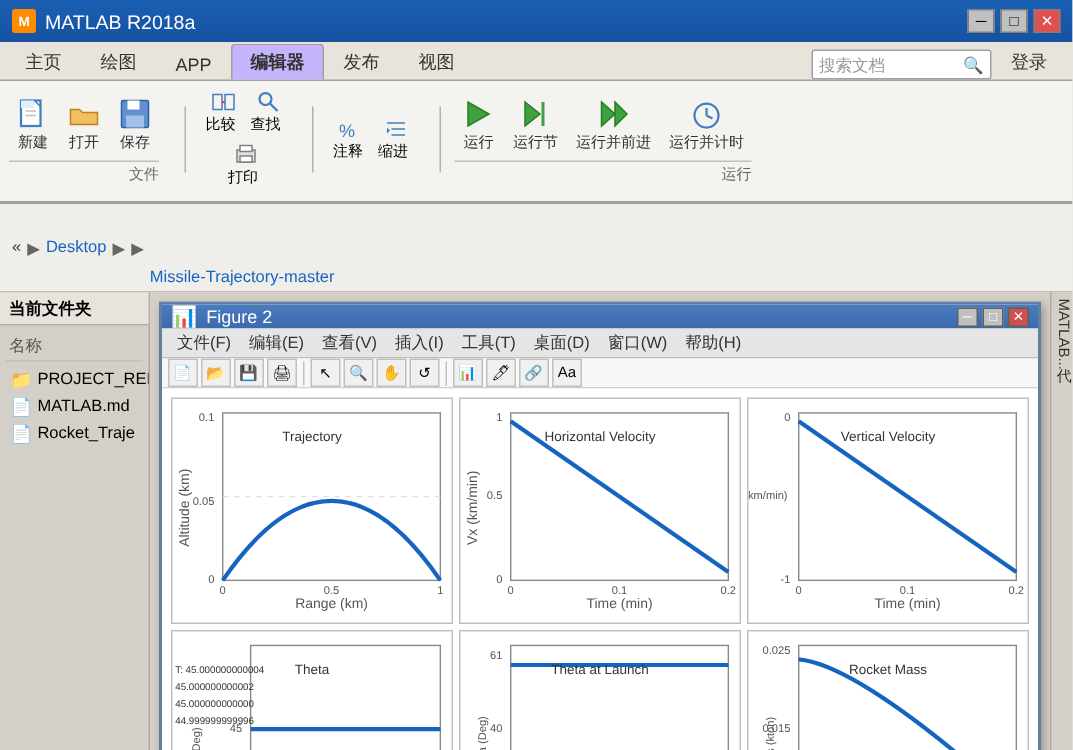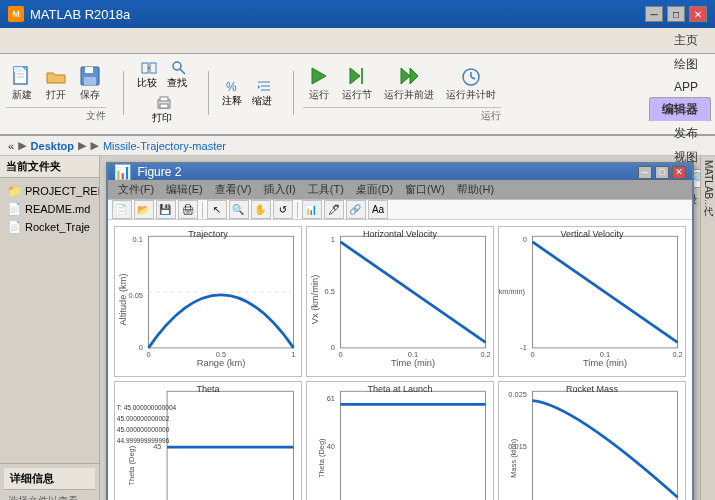--- a/index.html
+++ b/index.html
@@ -42,21 +42,20 @@
     .tb-btn.close { background: #e05050; color: white; }
 
     
     .menu-tabs {
       background: #e8e4dc;
       display: flex;
       align-items: flex-end;
       padding: 0 4px;
       border-bottom: 1px solid #a0a0a0;
       height: 26px;
-      flex-direction: column;
     }
     .menu-tab {
       padding: 3px 12px;
       font-size: 12px;
       cursor: pointer;
       border: 1px solid transparent;
       border-bottom: none;
       background: transparent;
       color: #333;
     }
@@ -189,21 +188,21 @@
       width: 14px; height: 13px;
       background: #c0c0c0;
       border: 1px solid #606060;
       font-size: 9px;
       display: flex; align-items: center; justify-content: center;
       cursor: pointer;
     }
     .fig-btn.close { background: #d05050; color: white; }
 
     .figure-menu {
-      background: #a3a3a3;
+      background: #e5e5e5;
       display: flex;
       align-items: center;
       border-bottom: 1px solid #c0c0c0;
       height: 20px;
       padding: 0 4px;
     }
     .figure-menu-item {
       padding: 2px 6px;
       font-size: 11px;
       cursor: pointer;
@@ -244,21 +243,21 @@
       flex-direction: column;
       align-items: center;
       justify-content: center;
       position: relative;
       overflow: hidden;
       background: white;
     }
 
     .plot-title {
       position: absolute;
-      top: 2px;
+      top: 20px;
       font-size: 9px;
       color: #333;
       text-align: center;
       width: 100%;
     }
 
     .plot-svg {
       width: 100%;
       height: 100%;
     }
@@ -466,38 +465,39 @@
         </div>
       </div>
       <div class="ribbon-section-label">运行</div>
     </div>
   </div>
 </div>
 
 <div class="path-bar">
   <span>«</span>
   <span class="path-arrow">▶</span>
-  <span style="cursor:pointer;color:#1565c0;font-weight:bold;">Desktop</span>
+  <span style="cursor:pointer;color:#1565c0;">Desktop</span>
   <span class="path-arrow">▶</span>
   <span class="path-arrow">▶</span>
-  <span style="cursor:pointer;color:#1565c0;">Missile-Trajectory-master</span>
+  <span style="cursor:pointer;color:#1565c0;margin-top:40px;">Missile-Trajectory-master</span>
 </div>
 
 <div class="main-content">
 
   <div class="left-panel">
     <div class="panel-header">当前文件夹</div>
     <div class="panel-content">
+      <div class="col-header">名称</div>
       <div class="file-item">
         <span class="file-icon">📁</span>
         <span>PROJECT_REP</span>
       </div>
       <div class="file-item">
         <span class="file-icon">📄</span>
-        <span>README.md</span>
+        <span>MATLAB.md</span>
       </div>
       <div class="file-item">
         <span class="file-icon">📄</span>
         <span>Rocket_Traje</span>
       </div>
     </div>
     <div class="details-panel">
       <div class="panel-header">详细信息</div>
       <div style="padding:4px;font-size:10px;color:#666;">选择文件以查看</div>
     </div>

